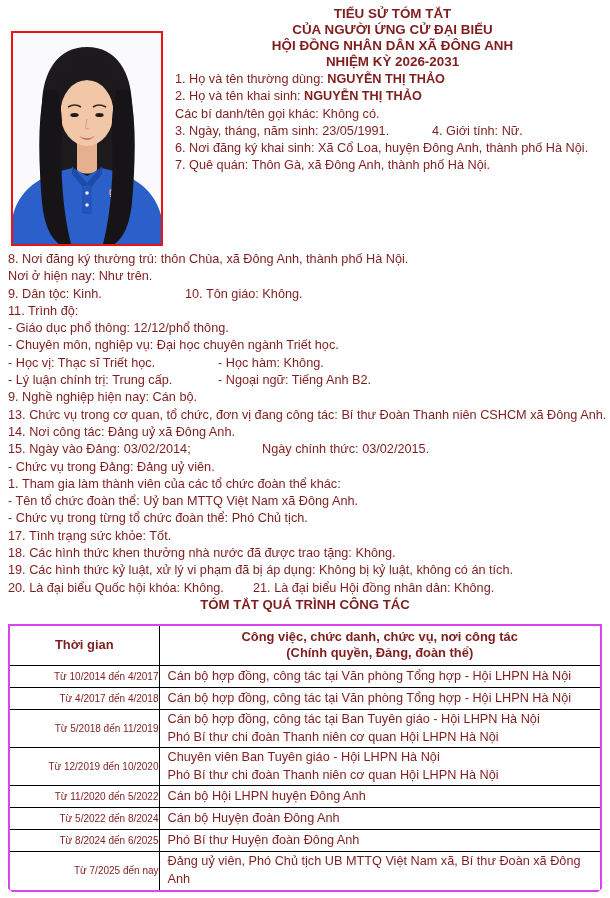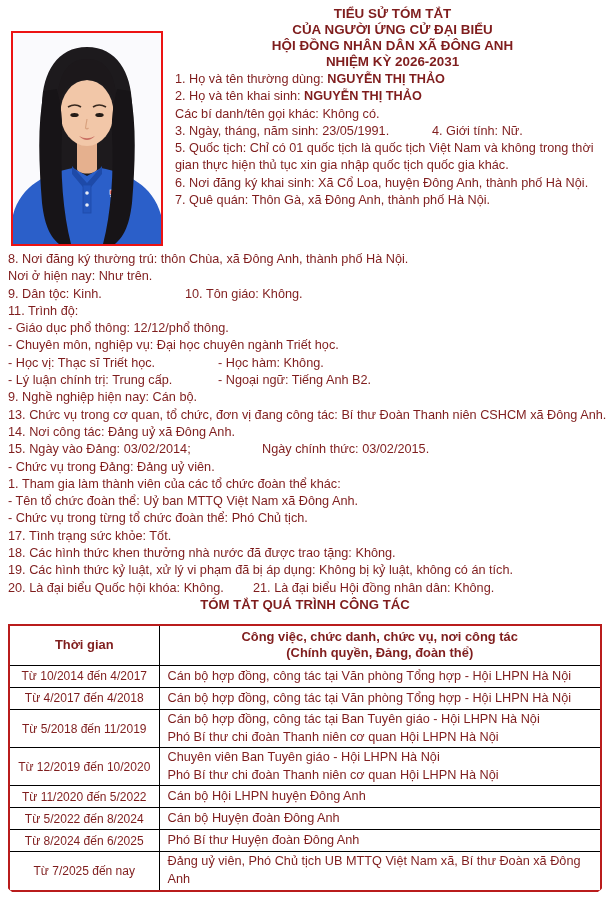--- a/index.html
+++ b/index.html
@@ -25,26 +25,26 @@
   .sp257{display:inline-block;width:257px;}
   .sp177{display:inline-block;width:177px;}
   .sp210{display:inline-block;width:210px;}
   .sp254{display:inline-block;width:254px;}
   .sp245{display:inline-block;width:245px;}
   b{font-weight:bold;}
   
   .tbl-title{clear:both;text-align:center;font-weight:bold;font-size:13.2px;}
   table.work{
     border-collapse:collapse;margin:12px 0 0 8px;width:594px;table-layout:fixed;
-    border:2px solid #b91c1c;
+    border:2px solid #d946ef;
   }
   .work th,.work td{border:1px solid #000;vertical-align:middle;padding:0;}
   .work th{font-weight:bold;font-size:12.9px;line-height:16.5px;padding:3px 4px;}
   .work col.c-time{width:150px;}
-  .work td.t-time{text-align:center;font-size:12px;height:21px;}
+  .work td.t-time{text-align:right;font-size:10px;height:21px;}
   .work td.t-job{font-size:12.7px;padding:1px 8px;}
   .work td.t-job div{line-height:17.6px;}
 </style>
 </head>
 <body>
 
 <div class="page">
 
   <div class="photo-frame">
     <svg width="148" height="211" viewBox="0 0 148 211">
@@ -90,21 +90,20 @@
     <div class="hl">CỦA NGƯỜI ỨNG CỬ ĐẠI BIỂU</div>
     <div class="hl">HỘI ĐỒNG NHÂN DÂN XÃ ĐÔNG ANH</div>
     <div class="hl">NHIỆM KỲ 2026-2031</div>
   </div>
 
   <div class="bio-right">
     <div class="ln"><span>1. Họ và tên thường dùng: </span><b>NGUYỄN THỊ THẢO</b></div>
     <div class="ln"><span>2. Họ và tên khai sinh: </span><b>NGUYỄN THỊ THẢO</b></div>
     <div class="ln">Các bí danh/tên gọi khác: Không có.</div>
     <div class="ln"><span class="sp257">3. Ngày, tháng, năm sinh: 23/05/1991.</span><span>4. Giới tính: Nữ.</span></div>
-    <div class="ln">5. Quốc tịch: Chỉ có 01 quốc tịch là quốc tịch Việt Nam và không trong thời gian thực hiện thủ tục xin gia nhập quốc tịch quốc gia khác.</div>
     <div class="ln">6. Nơi đăng ký khai sinh: Xã Cổ Loa, huyện Đông Anh, thành phố Hà Nội.</div>
     <div class="ln">7. Quê quán: Thôn Gà, xã Đông Anh, thành phố Hà Nội.</div>
   </div>
 
   <div class="bio-full">
     <div class="ln">8. Nơi đăng ký thường trú: thôn Chùa, xã Đông Anh, thành phố Hà Nội.</div>
     <div class="ln">Nơi ở hiện nay: Như trên.</div>
     <div class="ln"><span class="sp177">9. Dân tộc: Kinh.</span><span>10. Tôn giáo: Không.</span></div>
     <div class="ln">11. Trình độ:</div>
     <div class="ln">- Giáo dục phổ thông: 12/12/phổ thông.</div>

